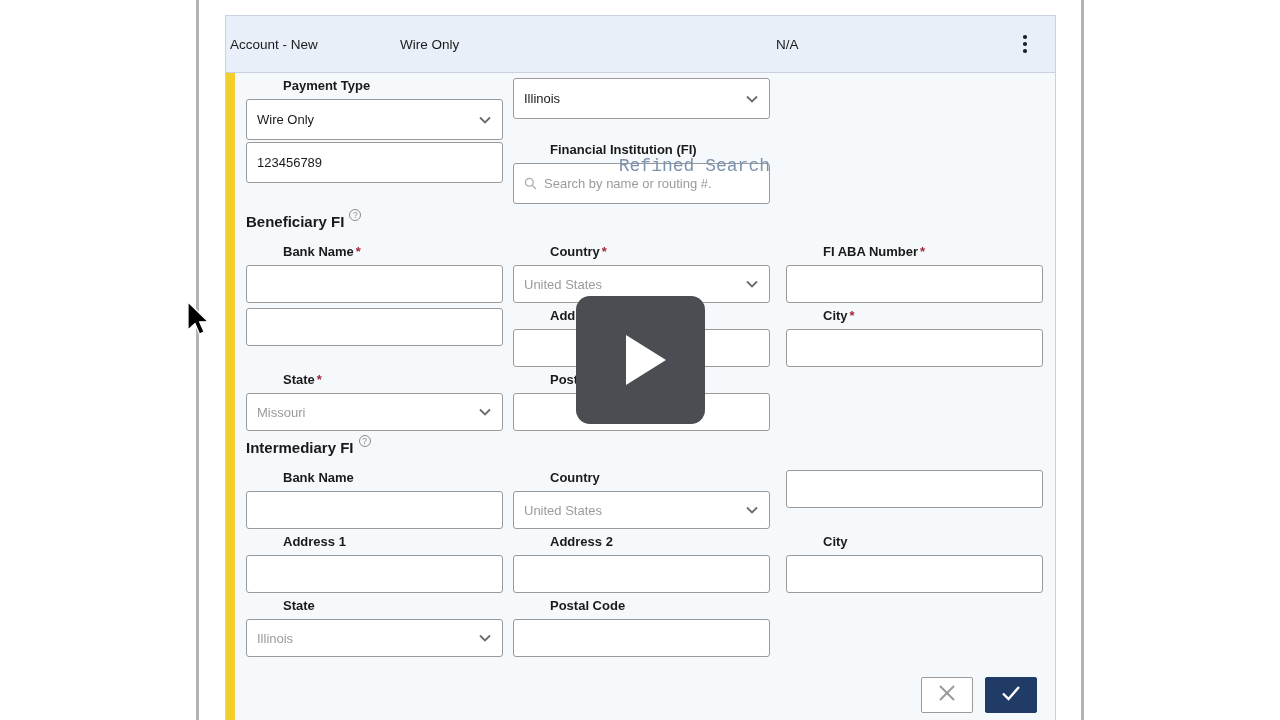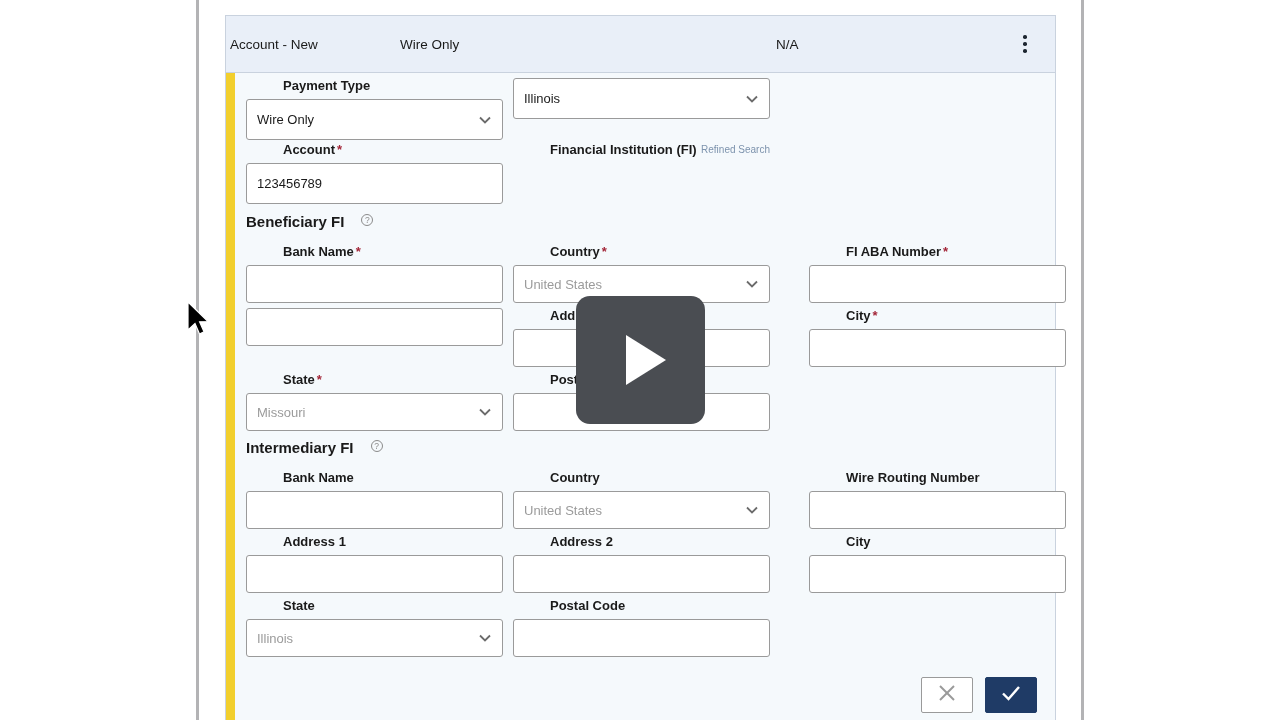--- a/index.html
+++ b/index.html
@@ -86,21 +86,21 @@
     left: 20px; top: 0;
     width: 811px; height: 647px;
   }
 
   
   .row { position: absolute; left: 0; width: 811px; }
 
   .field { position: absolute; top: 0; }
   .col1 { left: 0;   width: 257px; }
   .col2 { left: 267px; width: 257px; }
-  .col3 { left: 563px; width: 257px; }
+  .col3 { left: 540px; width: 257px; }
 
   .fld-label {
     font-size: 13px;
     font-weight: bold;
     color: #1a1a1a;
     line-height: 16px;
     white-space: nowrap;
     margin-bottom: 5px;
     display: block;
     margin-left: 37px;
@@ -134,21 +134,21 @@
   .mag {
     width: 13px; height: 13px;
     margin-right: 7px;
     flex: 0 0 auto;
     opacity: .55;
   }
 
   
   .section-head {
     position: absolute; left: 0;
-    display: flex; align-items: flex-end; gap: 17px;
+    display: flex; align-items: flex-start; gap: 5px;
     font-size: 15px;
     font-weight: bold;
     color: #1a1a1a;
     white-space: nowrap;
   }
   .info-icon {
     width: 12px; height: 12px;
     border: 1.2px solid #8b8b8b;
     border-radius: 50%;
     color: #8b8b8b;
@@ -157,27 +157,28 @@
     line-height: 10px;
     text-align: center;
     display: inline-block;
     position: relative;
     top: -4px;
   }
 
   
   .refined {
     position: absolute;
-    left: 267px; top: 0;
+    left: 267px; top: 16px;
     width: 257px;
     text-align: right;
-    font-size: 10px;
+    font-size: 18px;
     color: #7d93ad;
     cursor: pointer;
     line-height: 16px;
+    font-family: Liberation Mono, monospace;
   }
 
   
   .actions {
     position: absolute;
     right: 20px; bottom: 7px;
     display: flex; gap: 12px;
   }
   .btn {
     width: 52px; height: 36px;
@@ -257,27 +258,35 @@
               <svg width="16" height="16" viewBox="0 0 16 16">
                   <path d="M3 5.5 L8 10.5 L13 5.5" fill="none" stroke="#6b6b6b" stroke-width="1.8"></path>
                 </svg>
             </span>
           </div>
         </div>
       </div>
 
       <div class="row" style="top:69px;">
         <div class="field col1">
-          <span class="fld-label"><span>Account</span><span class="req">*</span></span>
           <div class="control tall">
             <span class="val">123456789</span>
           </div>
         </div>
         <div class="field col2">
           <span class="fld-label">Financial Institution (FI)</span>
+          <div class="control tall">
+            <span class="mag">
+              <svg width="13" height="13" viewBox="0 0 13 13">
+                  <circle cx="5.3" cy="5.3" r="3.9" fill="none" stroke="#6b6b6b" stroke-width="1.3"></circle>
+                  <line x1="8.3" y1="8.3" x2="12" y2="12" stroke="#6b6b6b" stroke-width="1.3"></line>
+                </svg>
+            </span>
+            <span class="ph">Search by name or routing #.</span>
+          </div>
         </div>
         <div class="refined">Refined Search</div>
       </div>
 
       <div class="section-head" style="top:140px;">
         <span>Beneficiary FI</span>
         <span class="info-icon">?</span>
       </div>
 
       <div class="row" style="top:171px;">
@@ -363,21 +372,20 @@
           <div class="control">
             <span class="ph">United States</span>
             <span class="chev">
               <svg width="16" height="16" viewBox="0 0 16 16">
                   <path d="M3 5.5 L8 10.5 L13 5.5" fill="none" stroke="#6b6b6b" stroke-width="1.8"></path>
                 </svg>
             </span>
           </div>
         </div>
         <div class="field col3">
-          <span class="fld-label">Wire Routing Number</span>
           <div class="control">
             <span class="val"></span>
           </div>
         </div>
       </div>
 
       <div class="row" style="top:461px;">
         <div class="field col1">
           <span class="fld-label">Address 1</span>
           <div class="control">

